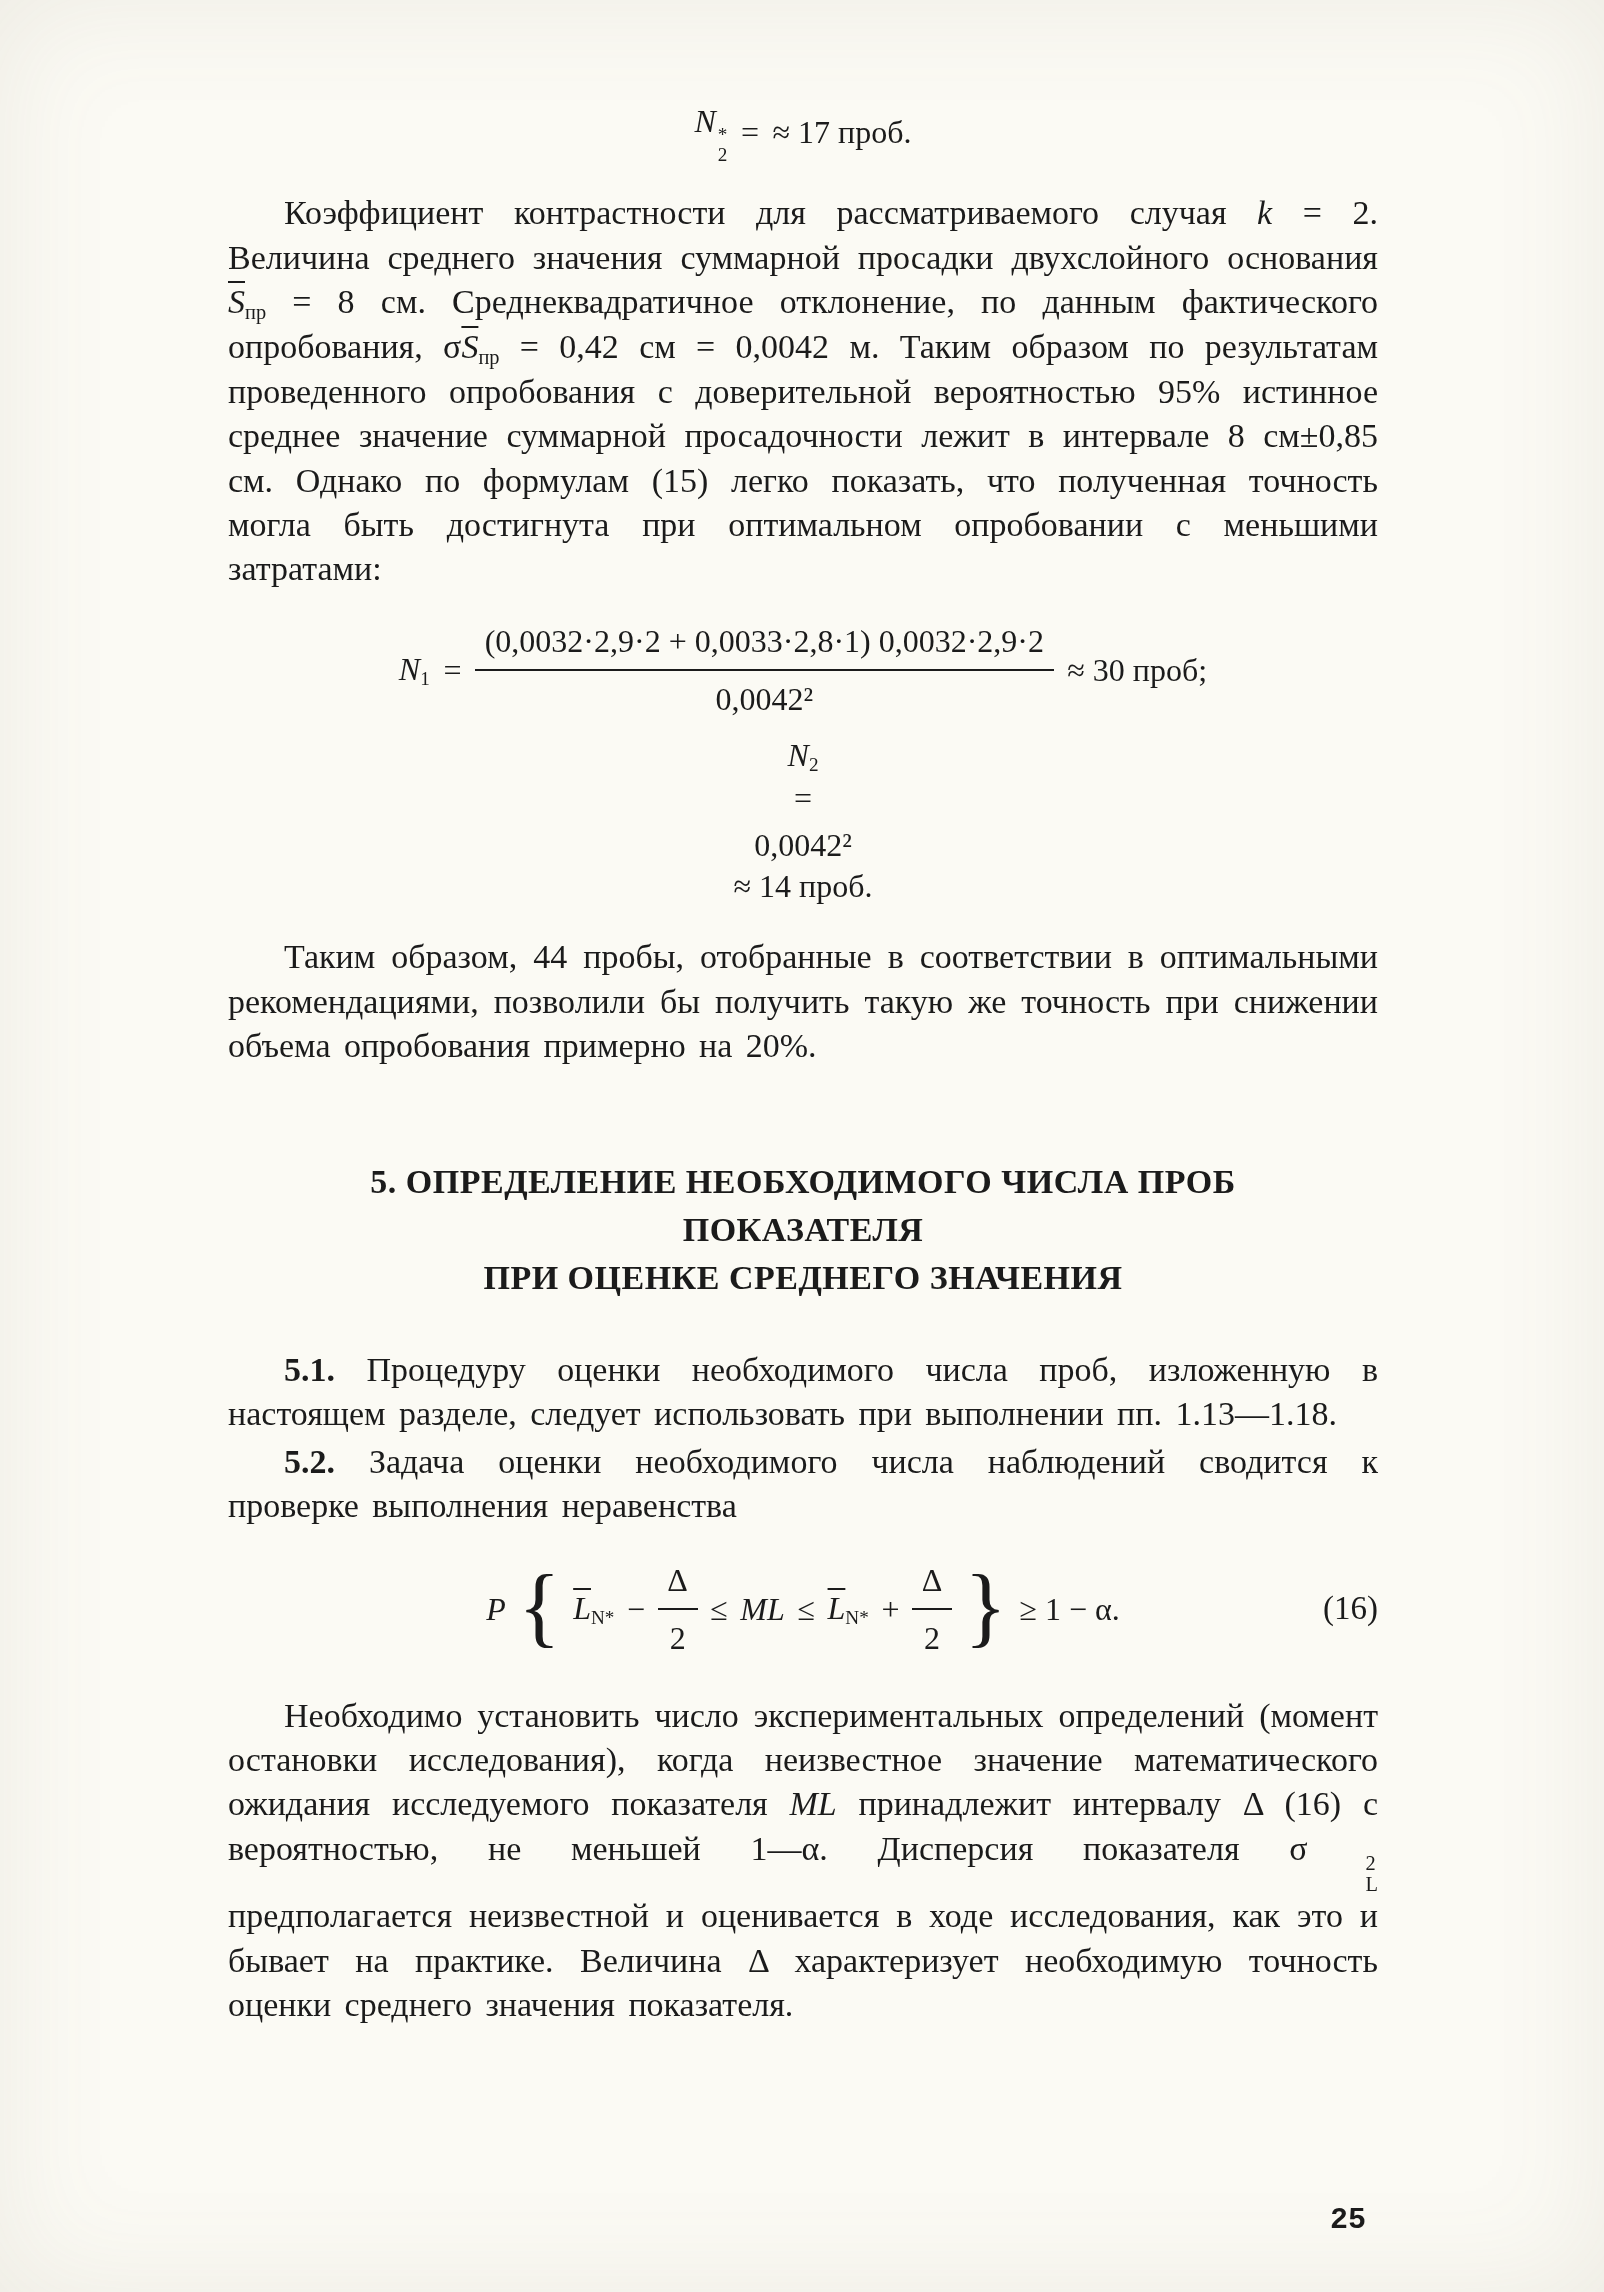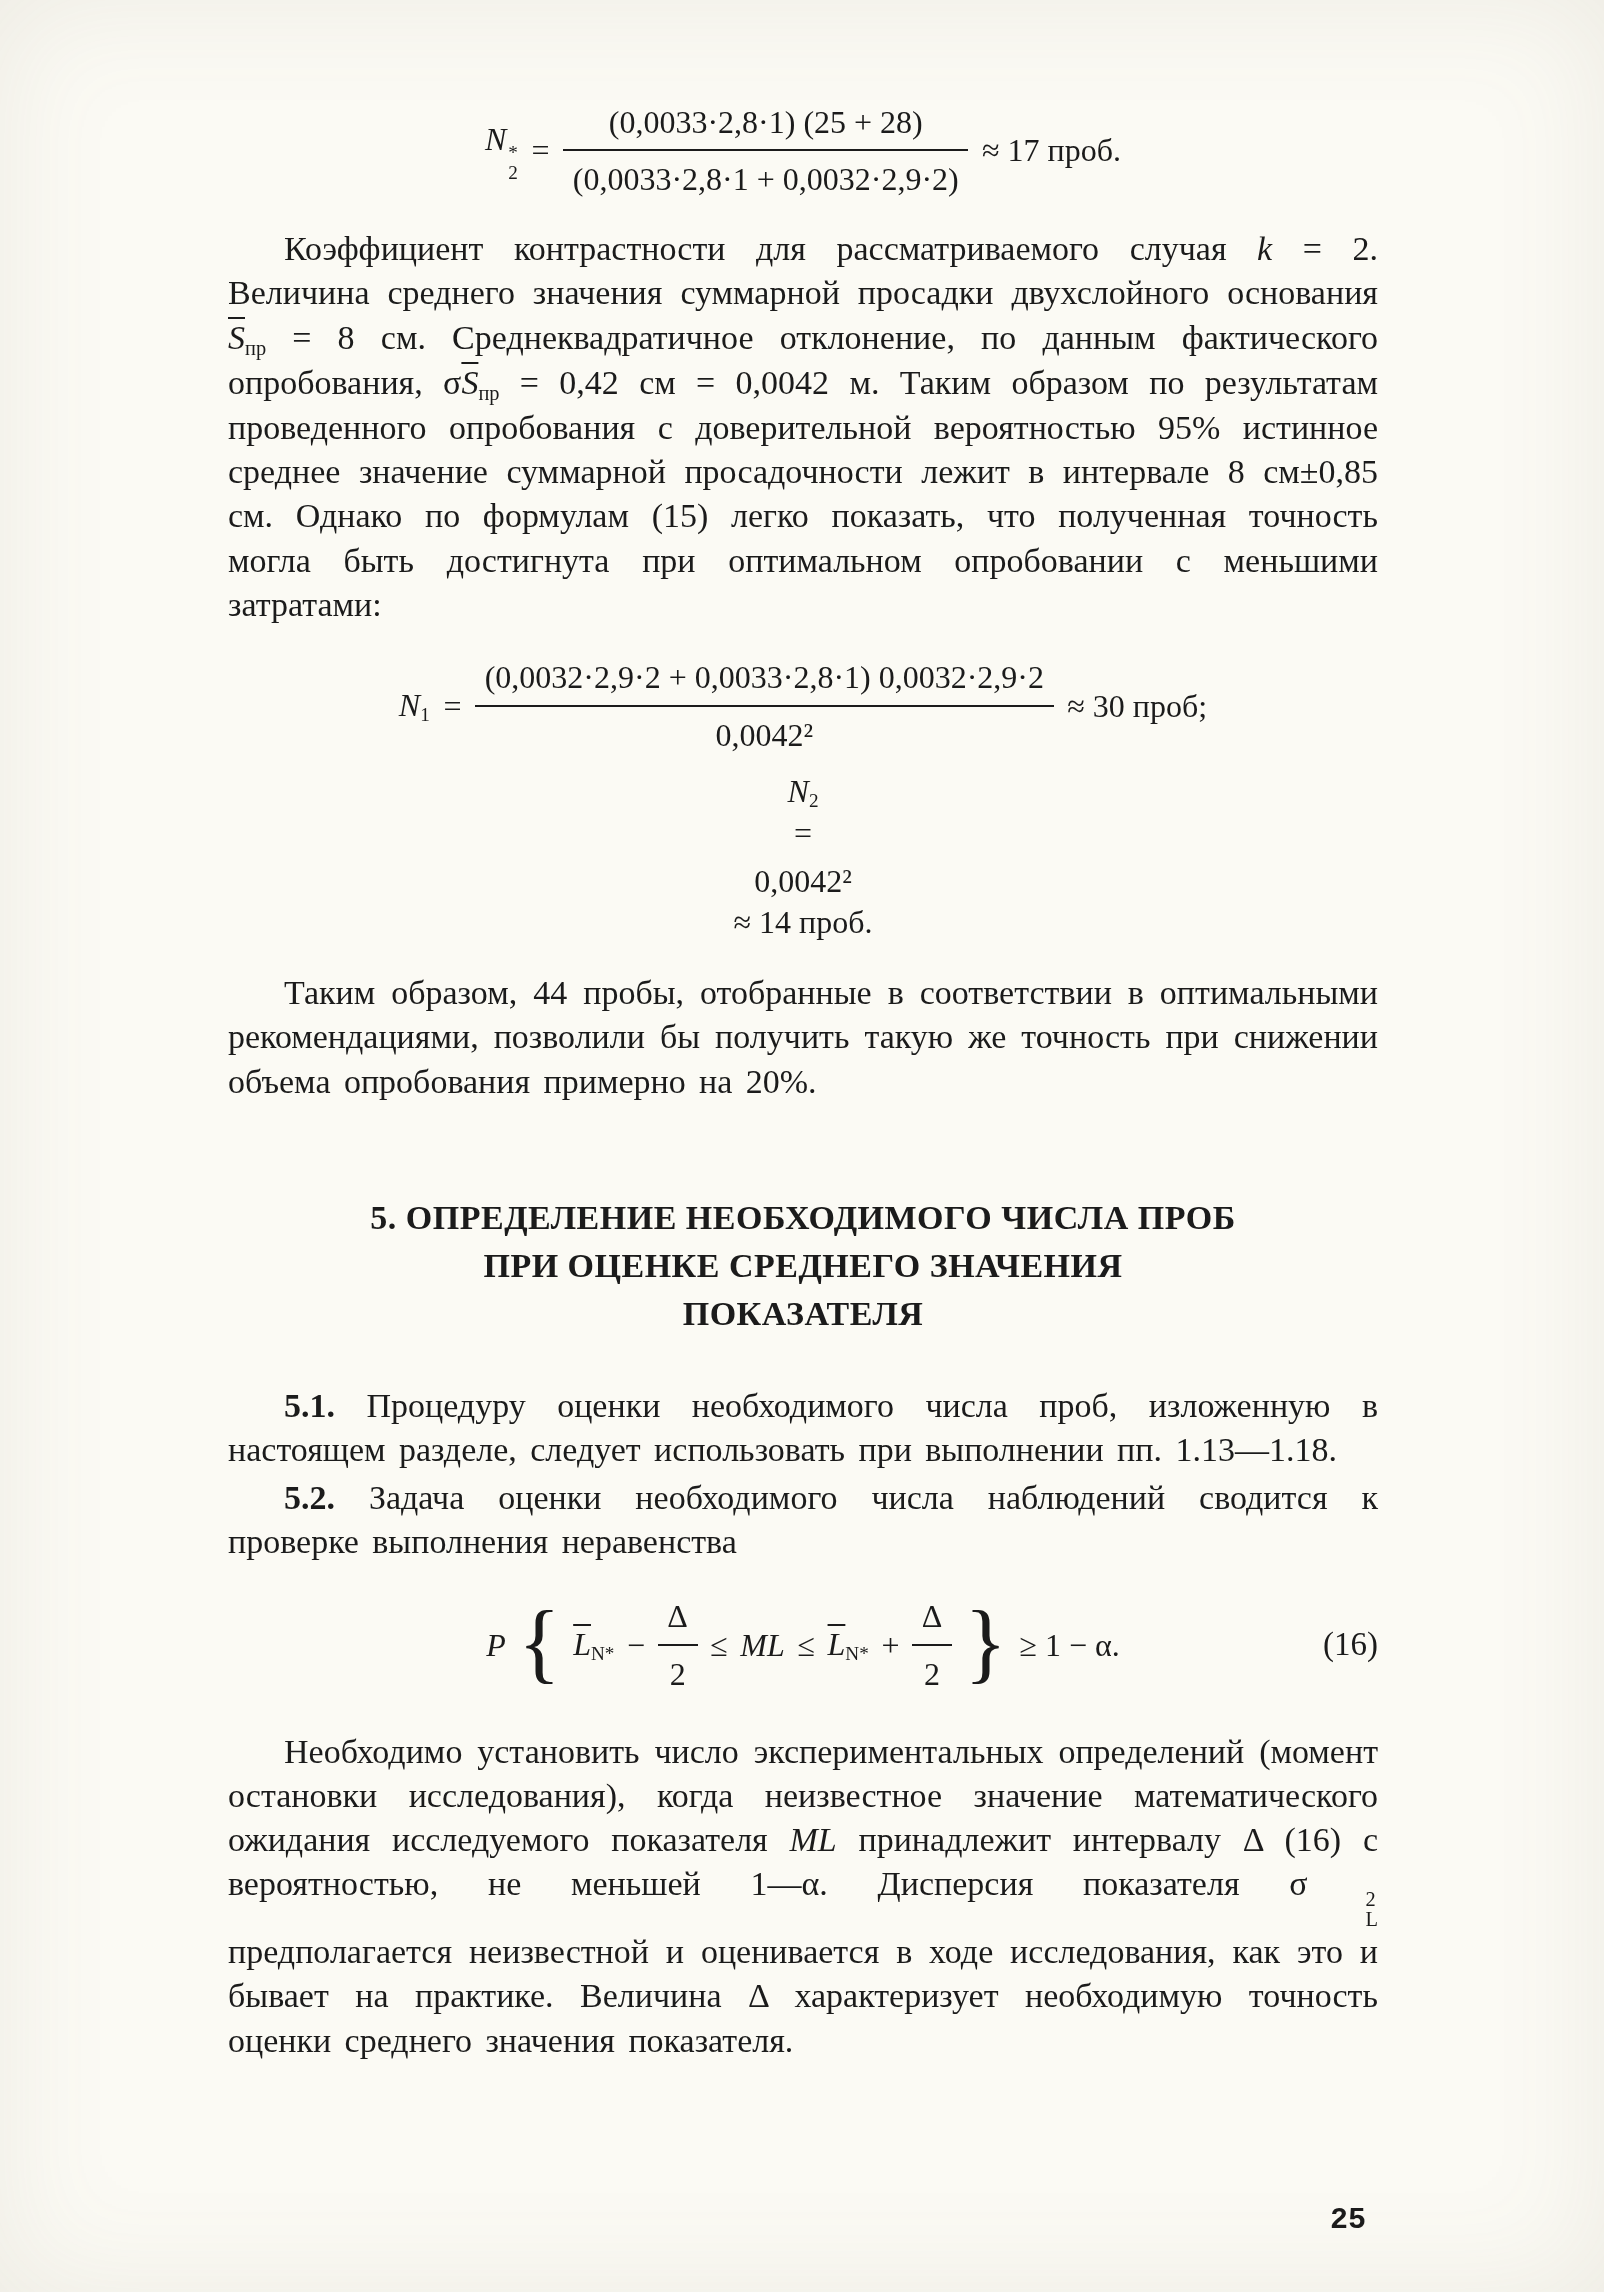--- a/index.html
+++ b/index.html
@@ -115,24 +115,20 @@
 
 <div class="page">
   <div class="content">
 
     <div class="formula formula-top">
         <span class="sgrp"><span class="i">N</span><span class="stack">
             <span>*</span>
             <span>2</span>
           </span></span>
         <span>=</span>
-        <span class="frac">
-          <span class="num">(0,0033·2,8·1) (25 + 28)</span>
-          <span class="den">(0,0033·2,8·1 + 0,0032·2,9·2)</span>
-        </span>
         <span>≈ 17 проб.</span>
       </div>
 
     <p class="body-para"><span>Коэффициент контрастности для рассматриваемого случая </span><span class="i">k</span><span> = 2. Величина среднего значения суммарной просадки двухслойного основания </span><span class="sgrp"><span class="i ol">S</span><span class="sub">пр</span></span><span> = 8 см. Среднеквадратичное отклонение, по данным фактического опробования, σ</span><span class="sgrp"><span class="i ol">S</span><span class="sub">пр</span></span><span> = 0,42 см = 0,0042 м. Таким образом по результатам проведенного опробования с доверительной вероятностью 95% истинное среднее значение суммарной просадочности лежит в интервале 8 см±0,85 см. Однако по формулам (15) легко показать, что полученная точность могла быть достигнута при оптимальном опробовании с меньшими затратами:</span></p>
 
     <div class="formula formula-n1">
         <span class="sgrp"><span class="i">N</span><span class="sub">1</span></span>
         <span>=</span>
         <span class="frac">
           <span class="num">(0,0032·2,9·2 + 0,0033·2,8·1) 0,0032·2,9·2</span>
@@ -147,22 +143,22 @@
         <span class="frac">
           <span class="den">0,0042²</span>
         </span>
         <span>≈ 14 проб.</span>
       </div>
 
     <p class="body-para"><span>Таким образом, 44 пробы, отобранные в соответствии в оптимальными рекомендациями, позволили бы получить такую же точность при снижении объема опробования примерно на 20%.</span></p>
 
     <h2 class="section-heading">
       <span class="hline">5. ОПРЕДЕЛЕНИЕ НЕОБХОДИМОГО ЧИСЛА ПРОБ</span>
+      <span class="hline">ПОКАЗАТЕЛЯ</span>
       <span class="hline">ПРИ ОЦЕНКЕ СРЕДНЕГО ЗНАЧЕНИЯ</span>
-      <span class="hline">ПОКАЗАТЕЛЯ</span>
     </h2>
 
     <p class="body-para"><span class="b">5.1.</span><span> Процедуру оценки необходимого числа проб, изложенную в настоящем разделе, следует использовать при выполнении пп. 1.13—1.18.</span></p>
 
     <p class="body-para"><span class="b">5.2.</span><span> Задача оценки необходимого числа наблюдений сводится к проверке выполнения неравенства</span></p>
 
     <div class="formula formula-16-row">
       <span class="f16-body">
           <span class="i">P</span>
           <span class="brace">{</span>

